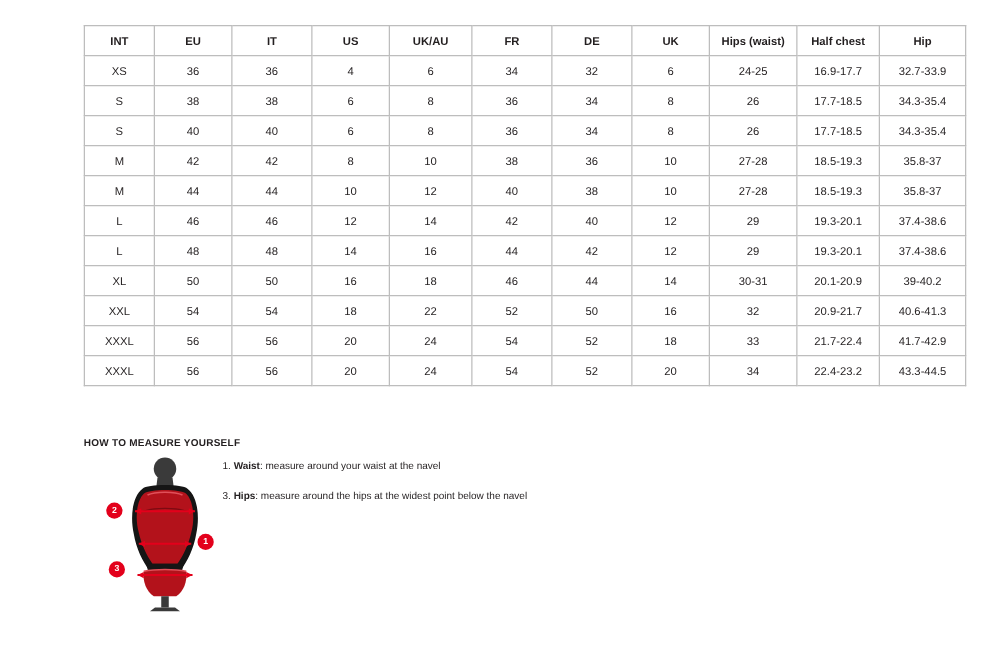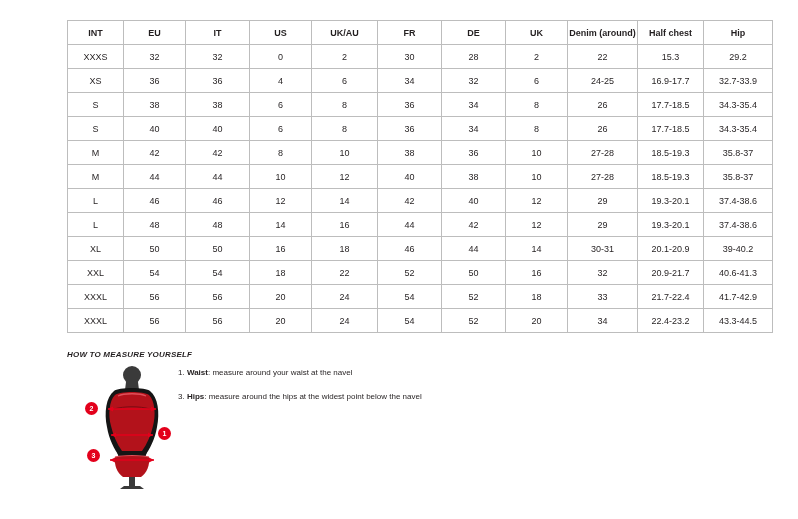--- a/index.html
+++ b/index.html
@@ -60,21 +60,20 @@
 
   
   .measure-title {
     position: absolute;
     left: 67px;
     top: 350px;
     font-size: 8px;
     font-weight: bold;
     letter-spacing: 0.2px;
     color: #231f20;
-    font-style: italic;
   }
   .measure-list {
     position: absolute;
     left: 178px;
     top: 367px;
     width: 420px;
   }
   .measure-item {
     font-size: 8px;
     line-height: 11px;
@@ -133,39 +132,26 @@
       <thead>
         <tr>
           <th>INT</th>
           <th>EU</th>
           <th>IT</th>
           <th>US</th>
           <th>UK/AU</th>
           <th>FR</th>
           <th>DE</th>
           <th>UK</th>
-          <th>Denim (around)</th>
+          <th>Hips (waist)</th>
           <th>Half chest</th>
           <th>Hip</th>
         </tr>
       </thead>
       <tbody>
-        <tr>
-          <td>XXXS</td>
-          <td>32</td>
-          <td>32</td>
-          <td>0</td>
-          <td>2</td>
-          <td>30</td>
-          <td>28</td>
-          <td>2</td>
-          <td>22</td>
-          <td>15.3</td>
-          <td>29.2</td>
-        </tr>
         <tr>
           <td>XS</td>
           <td>36</td>
           <td>36</td>
           <td>4</td>
           <td>6</td>
           <td>34</td>
           <td>32</td>
           <td>6</td>
           <td>24-25</td>

